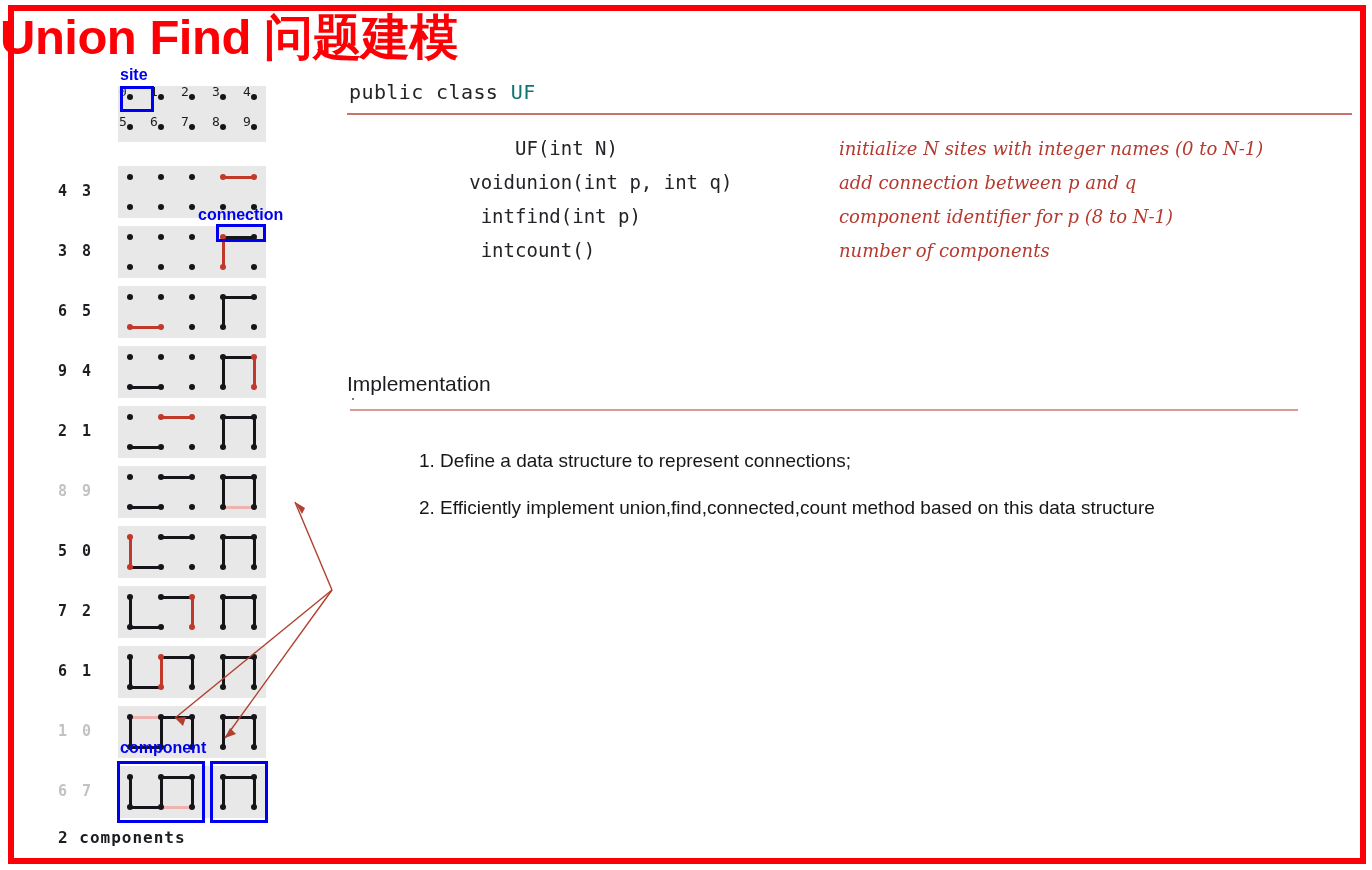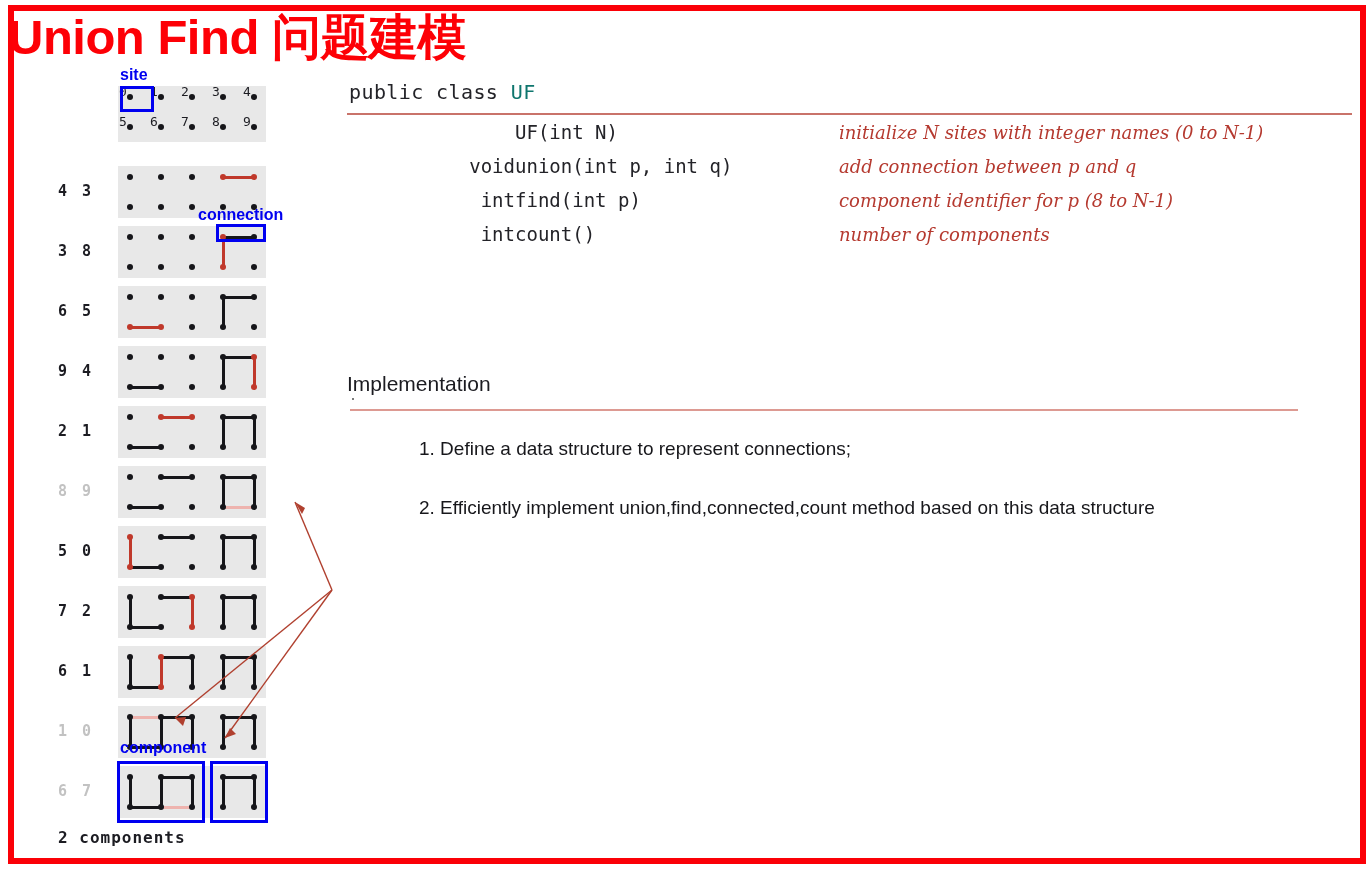--- a/index.html
+++ b/index.html
@@ -17,21 +17,21 @@
   }
   
   .frame-t,.frame-b,.frame-l,.frame-r{position:absolute;background:#fb0007;}
   .frame-t{left:8px;top:5px;width:1358px;height:6px;}
   .frame-b{left:8px;top:858px;width:1358px;height:6px;}
   .frame-l{left:8px;top:5px;width:6px;height:859px;}
   .frame-r{left:1360px;top:5px;width:6px;height:859px;}
 
   
   #title{
-    position:absolute;left:8px;top:12px;
+    position:absolute;left:0;top:12px;
     font-family:"Liberation Sans", sans-serif;
     font-size:49px;font-weight:bold;color:#fd0006;
     letter-spacing:-0.5px;white-space:nowrap;
     line-height:1.05;
   }
 
   
   #trace{position:absolute;left:40px;top:78px;width:300px;height:780px;}
   .rlabel{
     position:absolute;left:18px;
@@ -85,21 +85,21 @@
 
   
   #api{position:absolute;left:347px;top:80px;width:1005px;}
   #api-sig{
     font-family:"DejaVu Sans Mono","Liberation Mono",monospace;
     font-size:20px;color:#232328;letter-spacing:0.4px;
     padding-left:2px;
   }
   #api-sig .cls{color:#0f766e;}
   .hr{height:2px;background:#c9736a;margin-top:9px;}
-  #api-table{width:100%;border-collapse:collapse;margin-top:0;}
+  #api-table{width:100%;border-collapse:collapse;margin-top:16px;}
   #api-table td{vertical-align:middle;padding:6px 0;}
   .td-ret{
     width:168px;text-align:right;
     font-family:"DejaVu Sans Mono","Liberation Mono",monospace;
     font-size:19px;color:#232328;white-space:nowrap;padding-right:10px;
   }
   .td-sig{
     width:324px;text-align:left;
     font-family:"DejaVu Sans Mono","Liberation Mono",monospace;
     font-size:19px;color:#232328;white-space:nowrap;
@@ -418,16 +418,16 @@
             <td class="td-sig">count()</td>
             <td class="td-desc">number of components</td>
           </tr>
         </tbody>
     </table>
   </div>
 
   <div id="impl-h">Implementation</div>
   <div id="impl-dot"></div>
   <div id="impl-hr"></div>
-  <div class="impl-item" style="top:438px">1. Define a data structure to represent connections;</div>
+  <div class="impl-item" style="top:450px">1. Define a data structure to represent connections;</div>
   <div class="impl-item" style="top:497px">2. Efficiently implement union,find,connected,count method based on this data structure</div>
 
 </div>
 
 </body></html>

